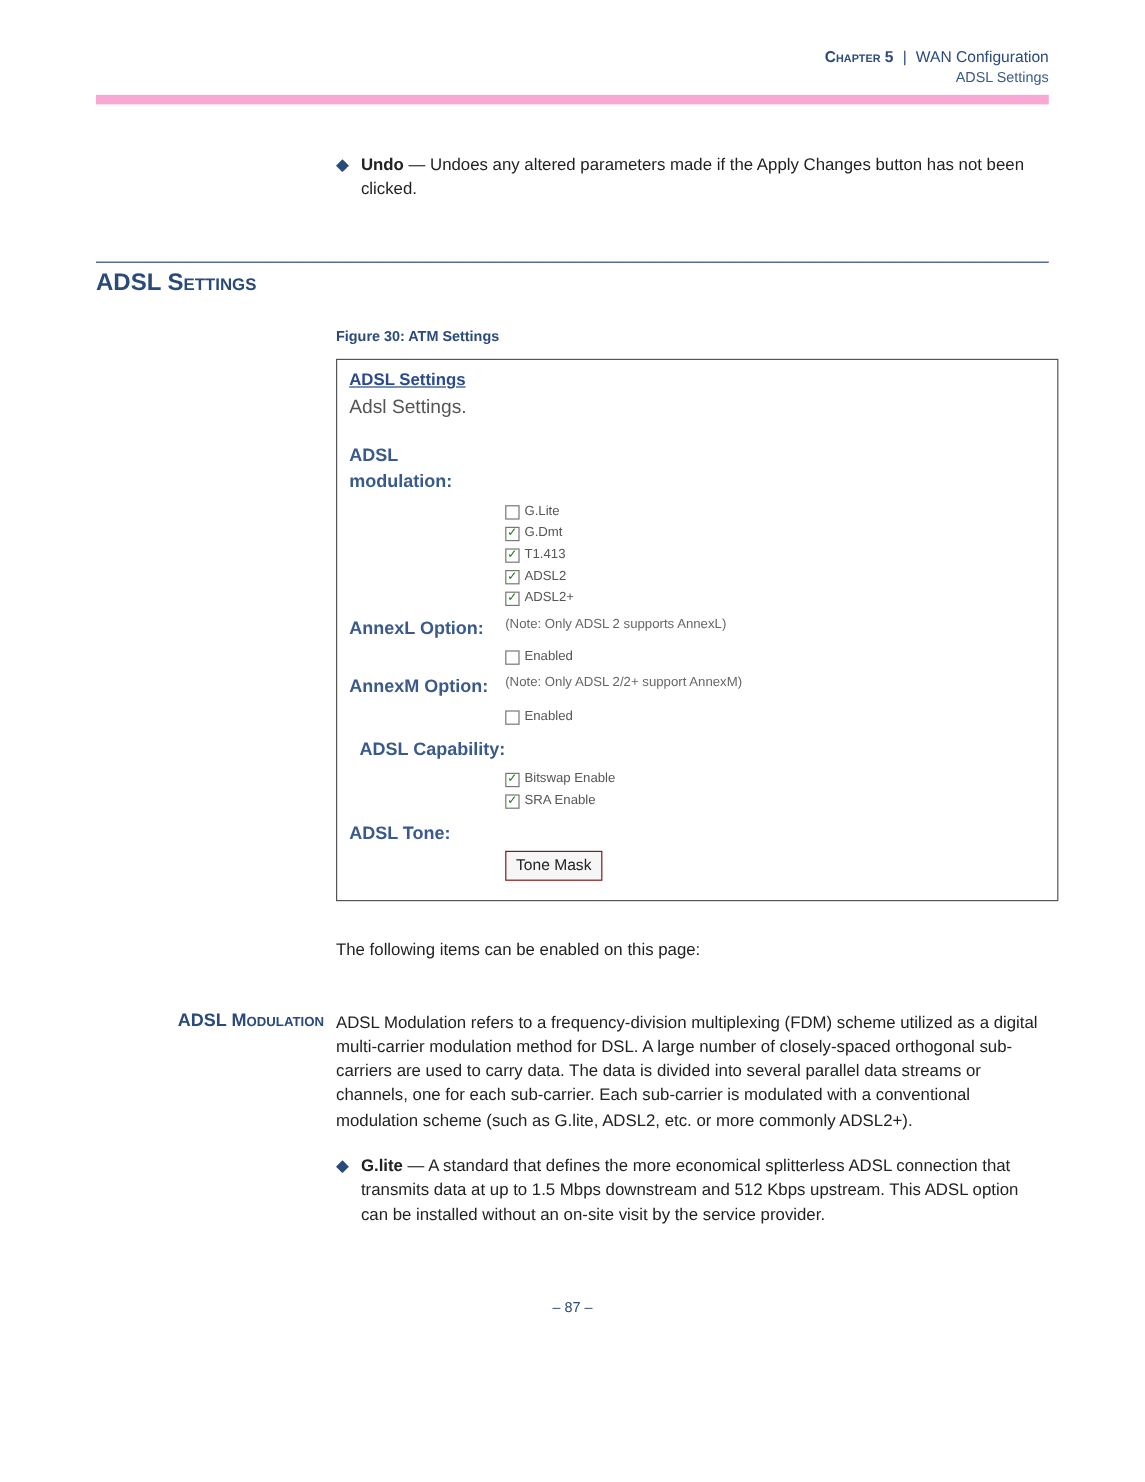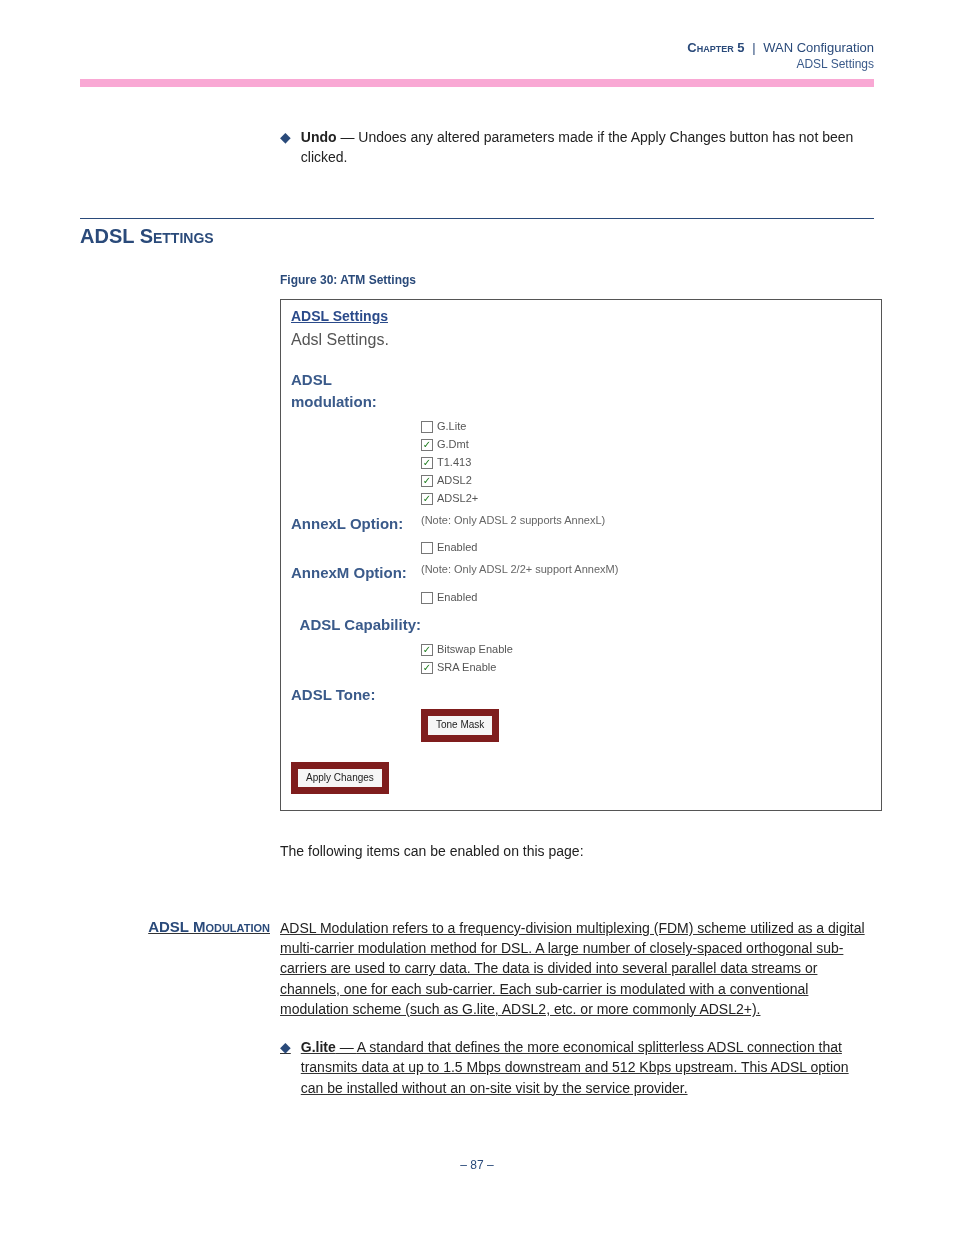--- a/index.html
+++ b/index.html
@@ -64,24 +64,24 @@
   .ss-label { width: 130px; color: #3a5a8a; font-weight: bold; font-size: 15px; flex-shrink: 0; }
   .ss-col { flex: 1; }
   .ss-cb-row { display: flex; align-items: center; margin: 2px 0; font-size: 11px; color: #555; }
   .cb {
     width: 10px; height: 10px; border: 1px solid #777; margin-right: 4px;
     display: inline-flex; align-items: center; justify-content: center;
     font-size: 10px; line-height: 10px; color: #1a7a1a; background: #fff;
   }
   .ss-note { font-size: 11px; color: #666; }
   .ss-button {
-    display: inline-block; border: 7px solid #7f1d1d; background: #f6f6f6;
-    padding: 2px 8px; font-size: 10px; color: #222; text-align: right;
-  }
-  .side-heading-wrap { display: flex; margin-top: 56px; text-decoration: underline; }
+    display: inline-block; border: 1px solid #7f1d1d; background: #f6f6f6;
+    padding: 2px 8px; font-size: 13px; color: #222; text-align: right;
+  }
+  .side-heading-wrap { display: flex; margin-top: 40px; }
   .side-heading {
     width: 190px; text-align: right; padding-right: 10px;
     color: #2a4a7a; font-weight: bold; font-size: 15px; font-variant: small-caps;
     flex-shrink: 0;
   }
   .side-body { flex: 1; font-size: 14px; line-height: 1.45; color: #222; }
   .page-num { text-align: center; font-size: 12px; color: #2a4a7a; margin-top: 60px; }
 </style>
 </head>
 <body>
@@ -197,23 +197,20 @@
         <div class="ss-label">ADSL Tone:</div>
         <div class="ss-col"></div>
       </div>
       <div class="ss-row">
         <div class="ss-label"></div>
         <div class="ss-col">
           <span class="ss-button">Tone Mask</span>
         </div>
       </div>
 
-      <div style="margin-top:20px;">
-        <span class="ss-button">Apply Changes</span>
-      </div>
     </div>
 
     <div style="margin-top:30px;">The following items can be enabled on this page:</div>
   </div>
 
   <div class="side-heading-wrap">
     <div class="side-heading">ADSL Modulation</div>
     <div class="side-body">
       <div>ADSL Modulation refers to a frequency-division multiplexing (FDM) scheme utilized as a digital multi-carrier modulation method for DSL. A large number of closely-spaced orthogonal sub-carriers are used to carry data. The data is divided into several parallel data streams or channels, one for each sub-carrier. Each sub-carrier is modulated with a conventional modulation scheme (such as G.lite, ADSL2, etc. or more commonly ADSL2+).</div>
       <div class="bullet-row" style="margin-top:18px;">

